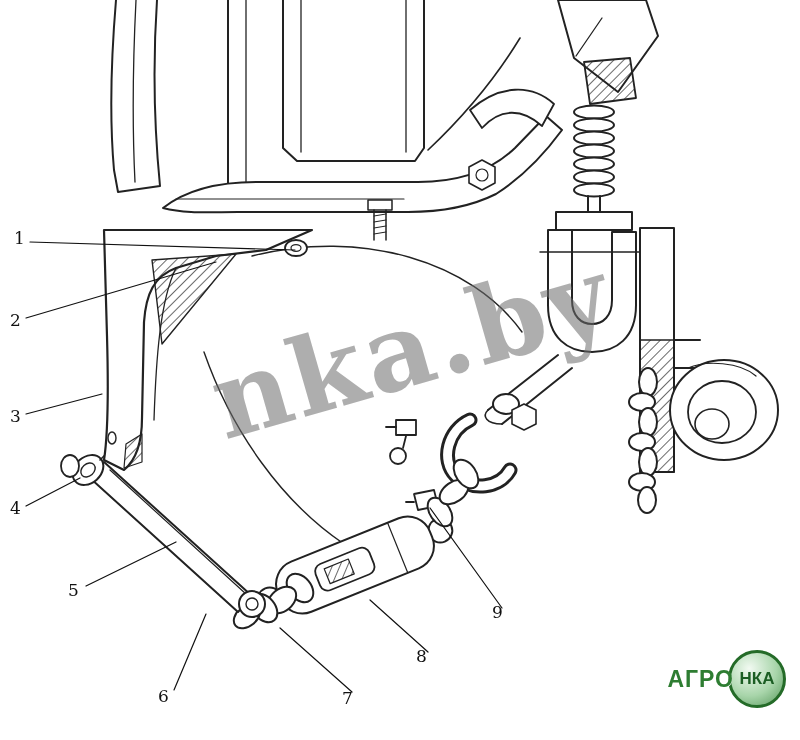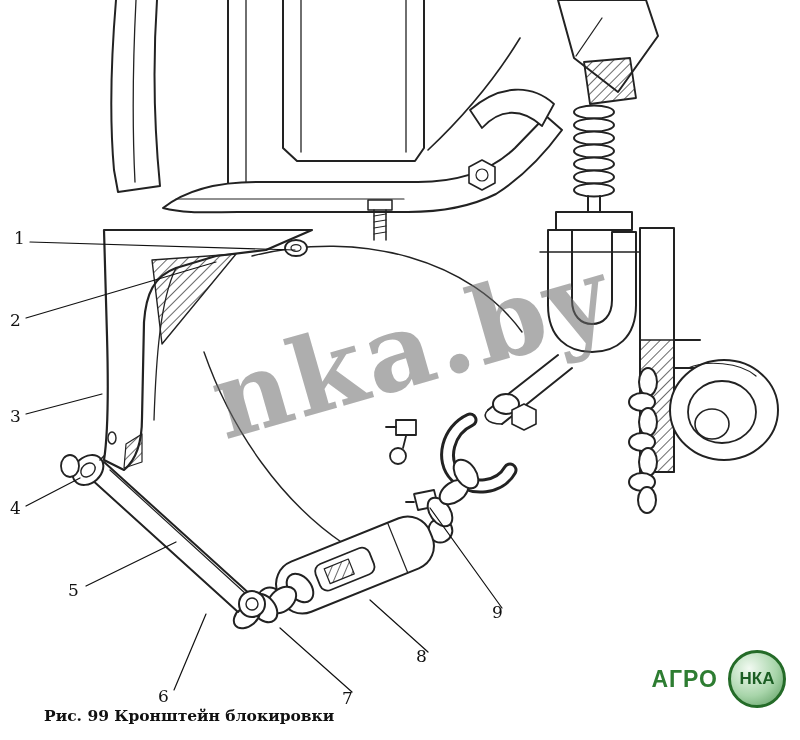--- a/index.html
+++ b/index.html
@@ -21,21 +21,21 @@
     font-family:"DejaVu Serif",serif;
     pointer-events:none;white-space:nowrap;
   }
   .caption{
     position:absolute;left:44px;top:706px;
     font-weight:bold;font-size:15.5px;color:#111;
     font-family:"DejaVu Serif",serif;
   }
   .logo{
     position:absolute;right:14px;top:650px;
-    display:flex;align-items:center;gap:16px;
+    display:flex;align-items:center;gap:0px;
   }
   .logo-agro{
     font-weight:bold;font-size:23px;color:#2e7d32;
     letter-spacing:1px;font-family:"Liberation Sans",sans-serif;
     text-shadow:0 1px 0 #ffffff;
     margin-right:-6px;z-index:2;
   }
   .logo-circle{
     width:58px;height:58px;border-radius:50%;
     border:3px solid #246b28;
@@ -220,20 +220,19 @@
   <div class="callout" style="left:14px;top:228px;">1</div>
   <div class="callout" style="left:10px;top:310px;">2</div>
   <div class="callout" style="left:10px;top:406px;">3</div>
   <div class="callout" style="left:10px;top:498px;">4</div>
   <div class="callout" style="left:68px;top:580px;">5</div>
   <div class="callout" style="left:158px;top:686px;">6</div>
   <div class="callout" style="left:342px;top:688px;">7</div>
   <div class="callout" style="left:416px;top:646px;">8</div>
   <div class="callout" style="left:492px;top:602px;">9</div>
 
-  <div class="caption">Рис. 99  Кронштейн блокировки</div>
 
   <div class="logo">
     <span class="logo-agro">АГРО</span>
     <span class="logo-circle">НКА</span>
   </div>
 
 </div>
 
 </body></html>

